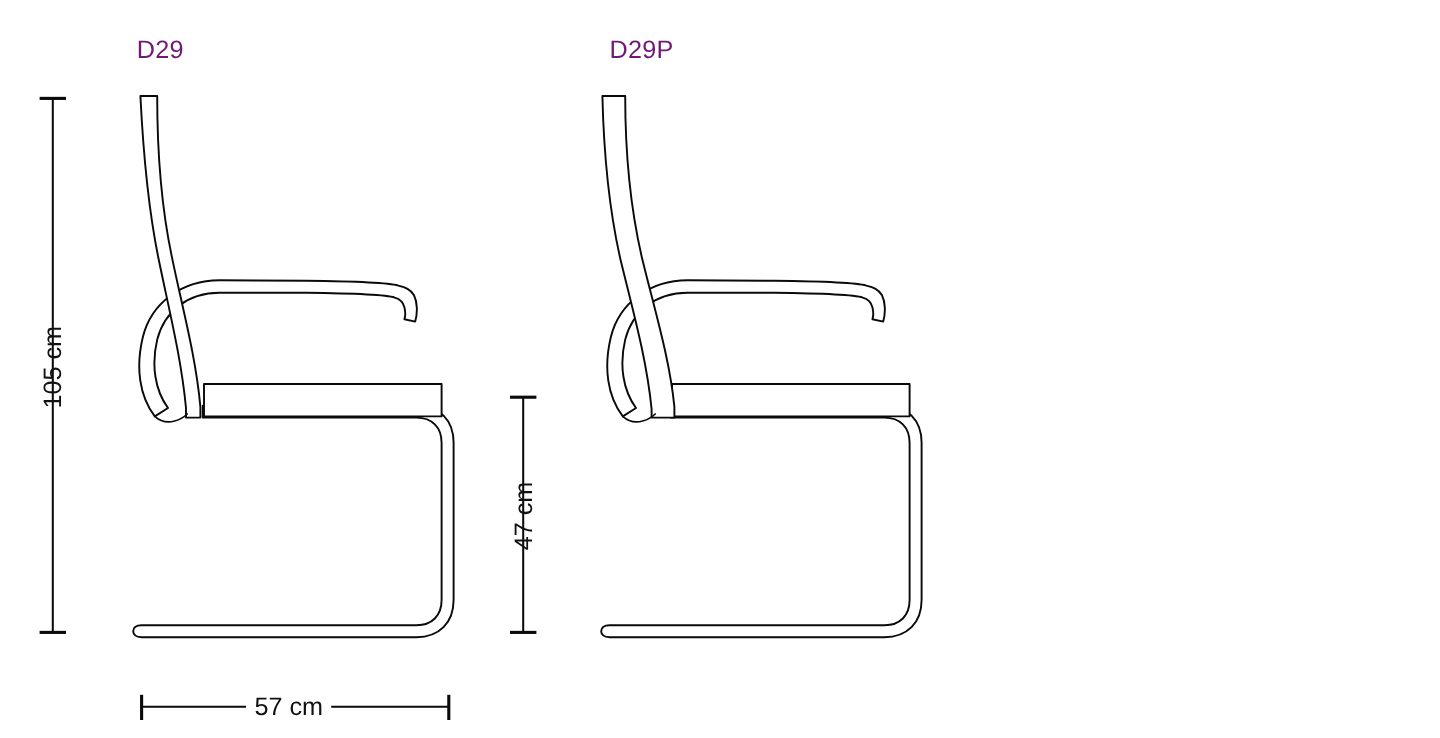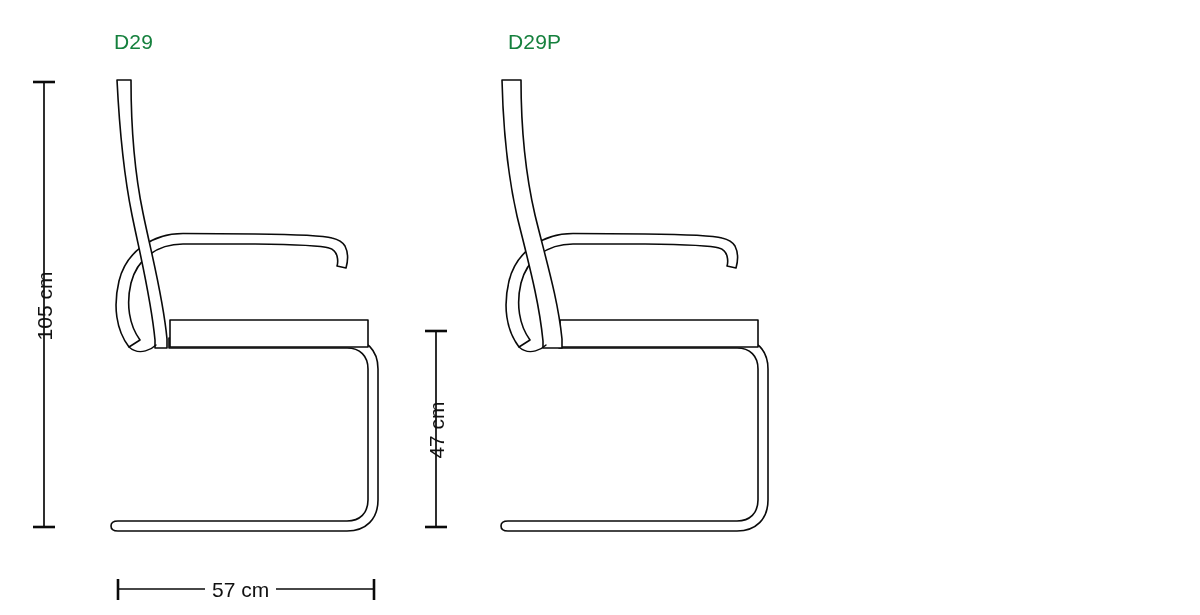--- a/index.html
+++ b/index.html
@@ -47,21 +47,21 @@
   }
   .dimtick {
     fill: none;
     stroke: #0a0a0a;
     stroke-width: 2.6;
     stroke-linecap: butt;
   }
   .label-model {
     position: absolute;
     font-size: 21px;
-    color: #15803d;
+    color: #701a75;
     letter-spacing: 0.2px;
     white-space: nowrap;
     font-family: "Liberation Sans", sans-serif;
   }
   .label-dim-v {
     position: absolute;
     font-size: 21px;
     color: #111111;
     white-space: nowrap;
     transform-origin: 50% 50%;

